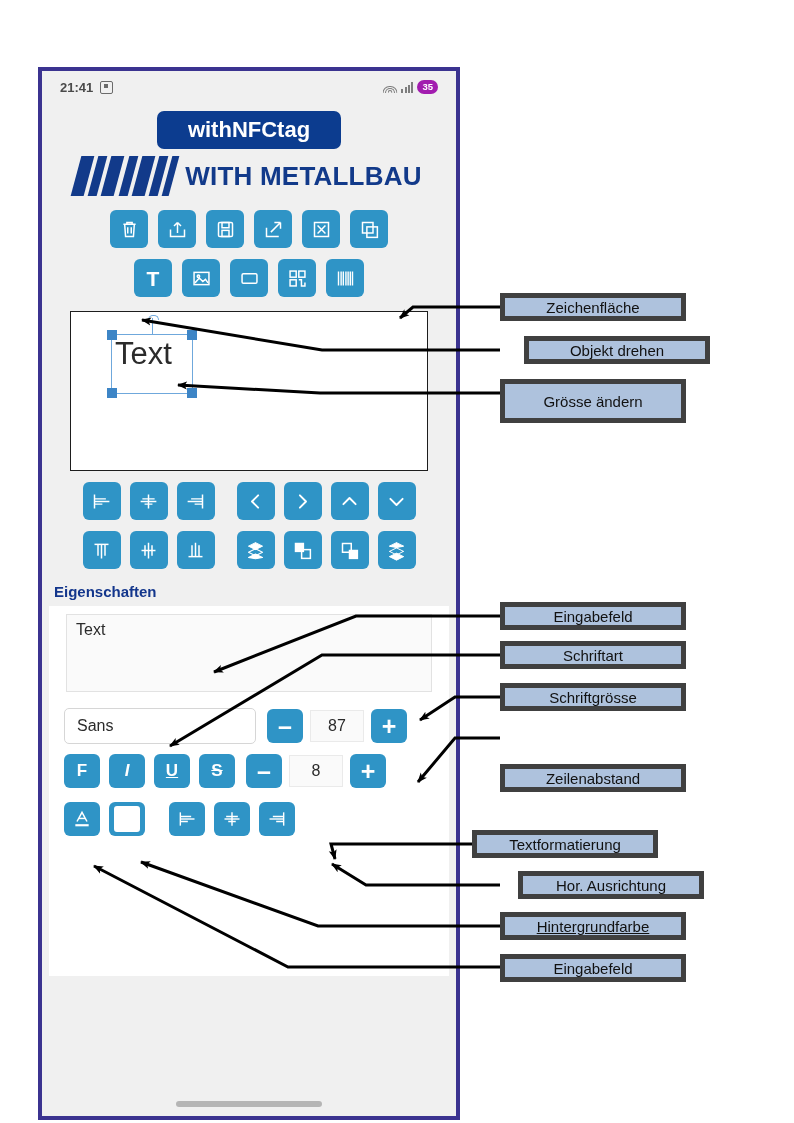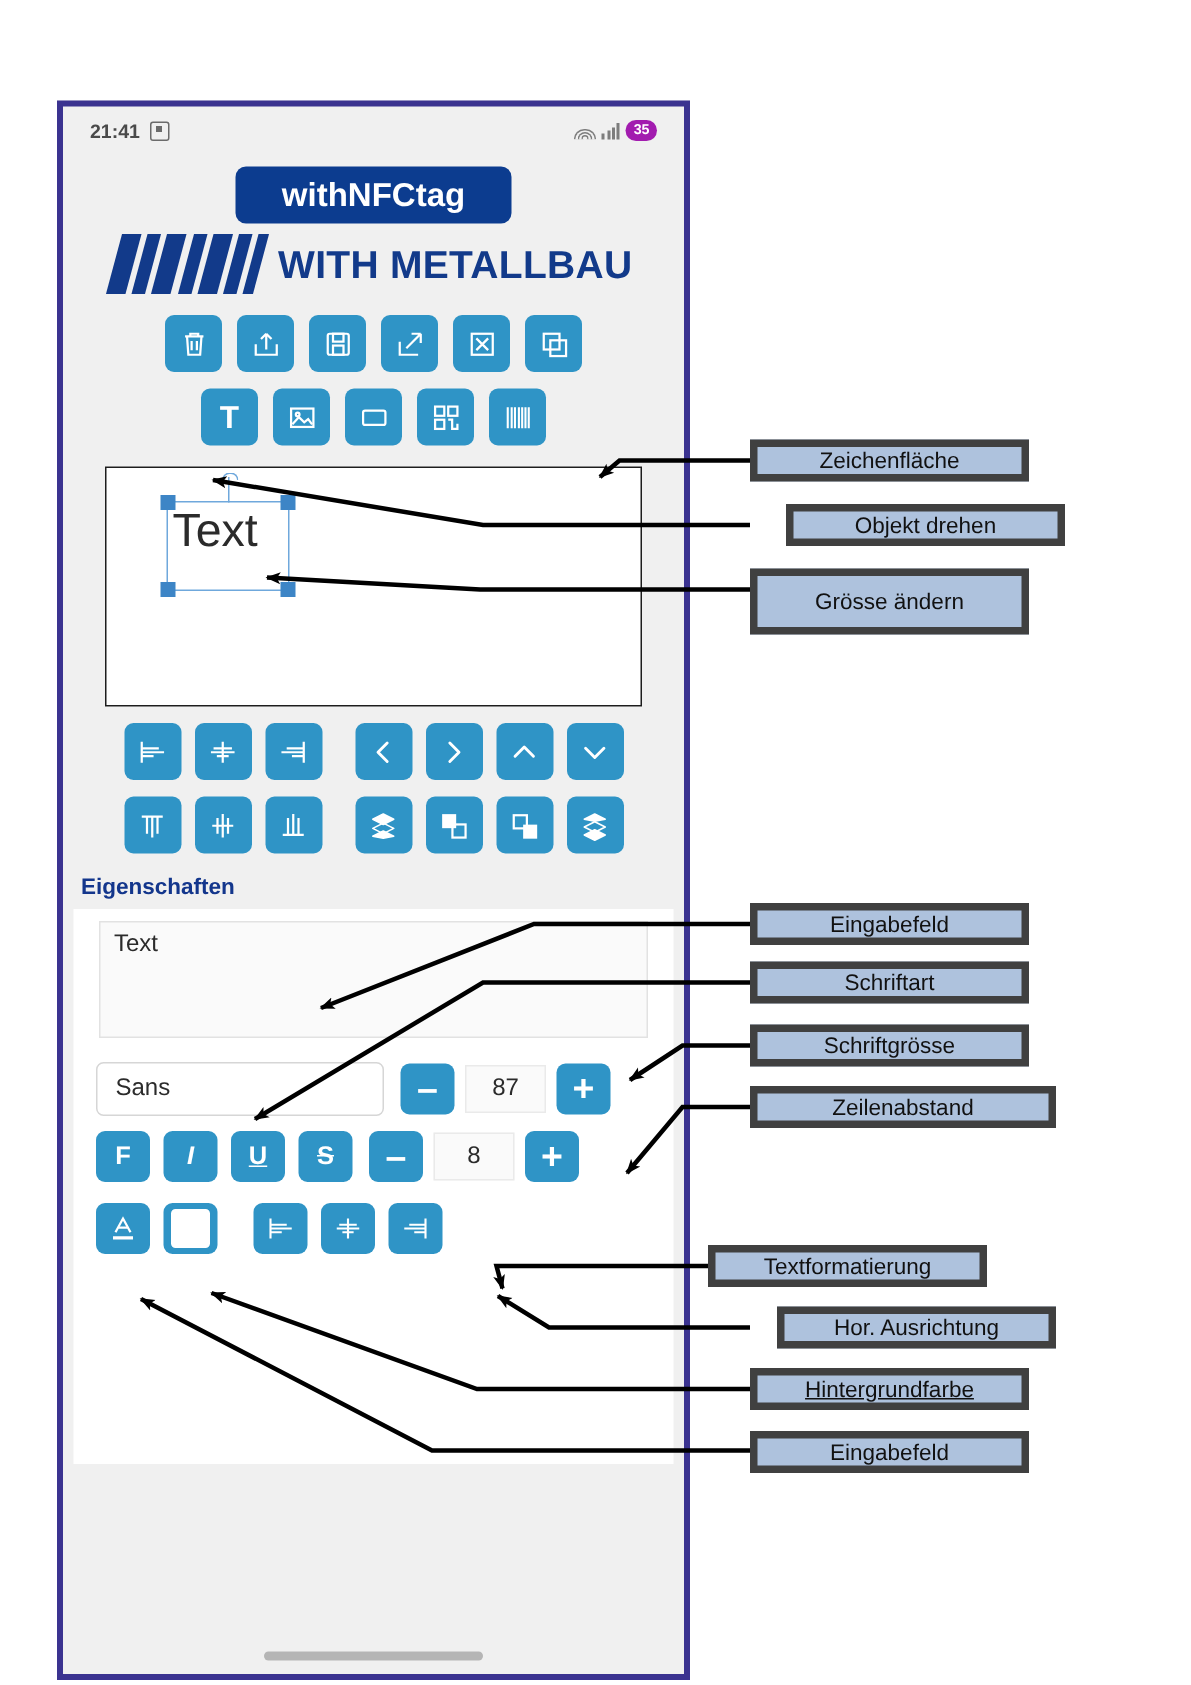--- a/index.html
+++ b/index.html
@@ -427,18 +427,18 @@
   <g></g>
 </svg>
 
 <div id="callout-host" style="position: absolute; left: 0px; top: 0px; width: 794px; height: 1123px;">
     <div class="callout" style="left: 500px; top: 293px; width: 186px; height: 28px;">Zeichenfläche</div>
     <div class="callout" style="left: 500px; top: 336px; width: 186px; height: 28px; margin-left: 24px;">Objekt drehen</div>
     <div class="callout" style="left: 500px; top: 379px; width: 186px; height: 44px;">Grösse ändern</div>
     <div class="callout" style="left: 500px; top: 602px; width: 186px; height: 28px;">Eingabefeld</div>
     <div class="callout" style="left: 500px; top: 641px; width: 186px; height: 28px;">Schriftart</div>
     <div class="callout" style="left: 500px; top: 683px; width: 186px; height: 28px;">Schriftgrösse</div>
-    <div class="callout" style="left: 500px; top: 724px; width: 204px; height: 28px;">Zeilenabstand</div>
+    <div class="callout" style="left: 500px; top: 764px; width: 186px; height: 28px;">Zeilenabstand</div>
     <div class="callout" style="left: 472px; top: 830px; width: 186px; height: 28px;">Textformatierung</div>
     <div class="callout" style="left: 500px; top: 871px; width: 186px; height: 28px; margin-left: 18px;">Hor. Ausrichtung</div>
     <div class="callout" style="left: 500px; top: 912px; width: 186px; height: 28px; text-decoration: underline;">Hintergrundfarbe</div>
     <div class="callout" style="left: 500px; top: 954px; width: 186px; height: 28px;">Eingabefeld</div>
   </div>
 
 </body></html>

